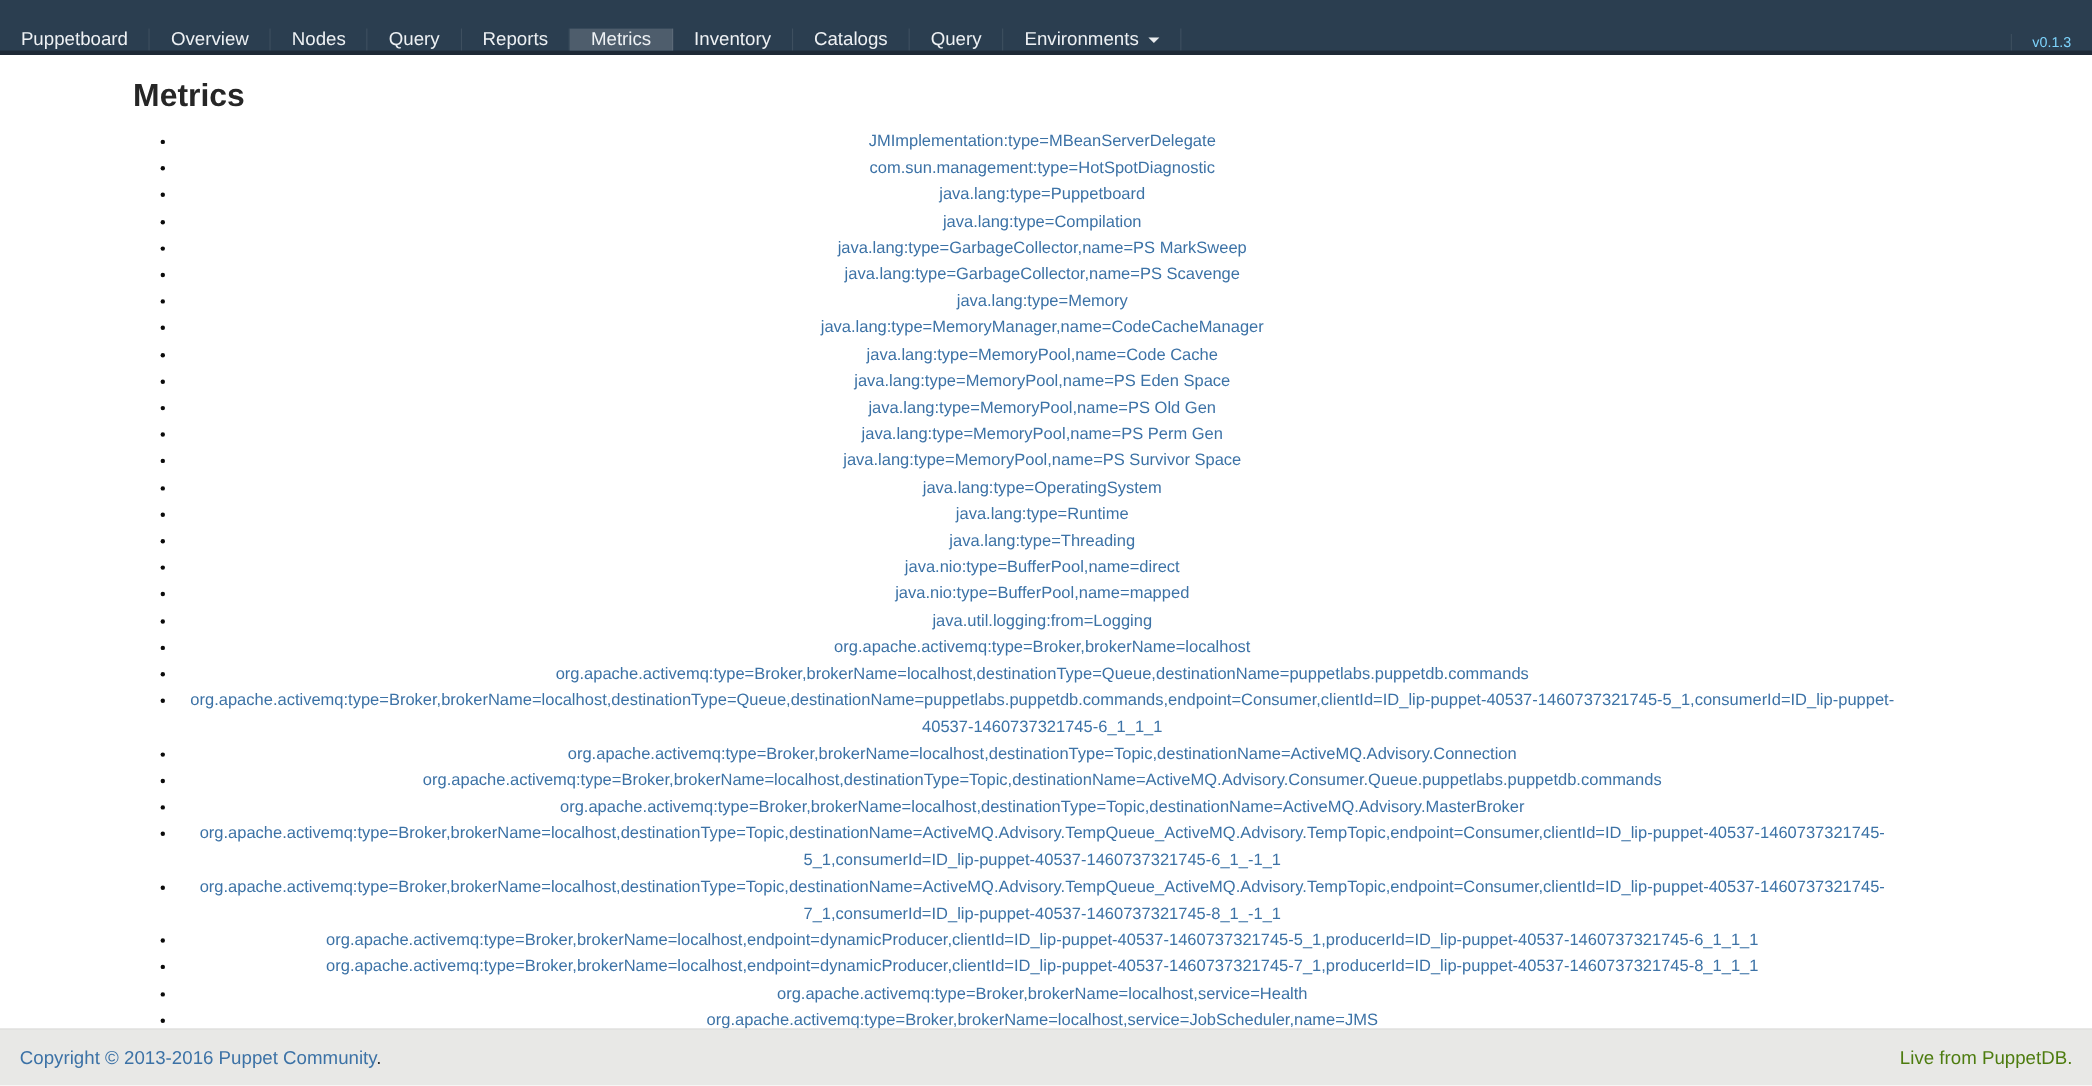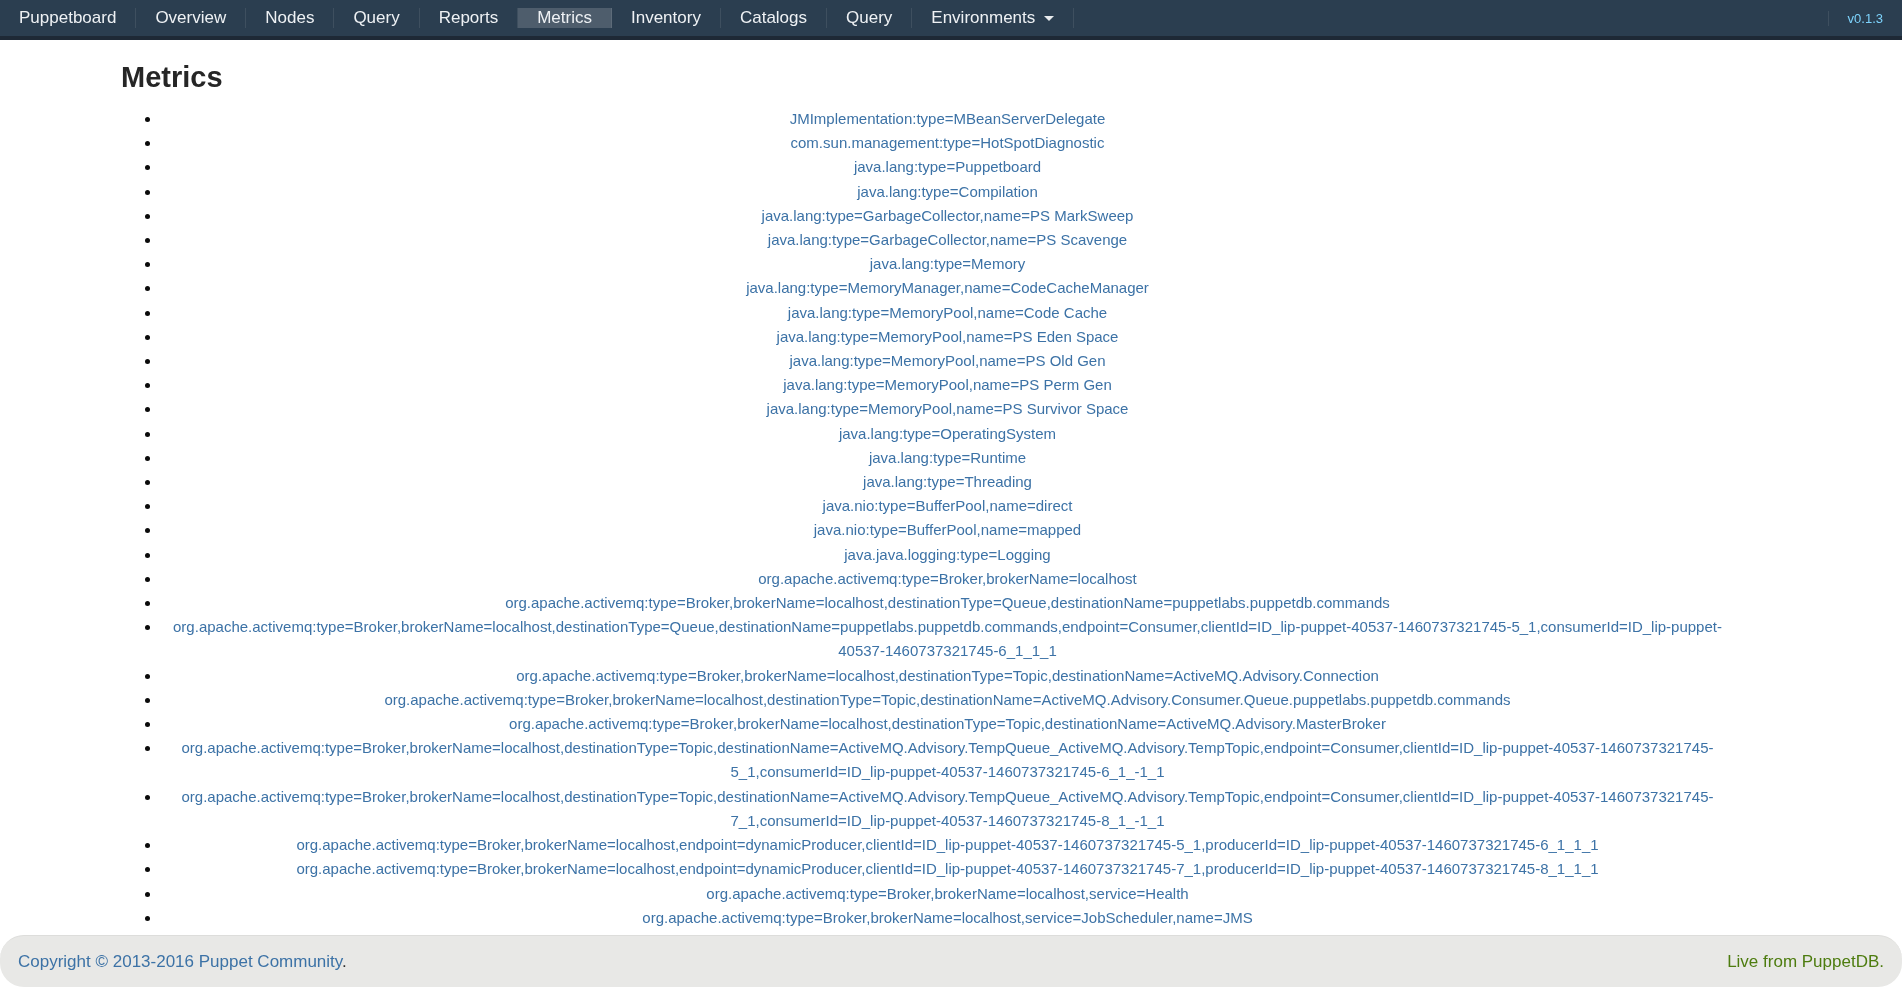--- a/index.html
+++ b/index.html
@@ -1,36 +1,36 @@
 <!DOCTYPE html>
 <html><head>
 <meta charset="utf-8">
 <style>
   * { box-sizing: border-box; }
   html, body { margin: 0; padding: 0; background: #fff; }
   body { font-family: "Liberation Sans", sans-serif; }
   .page { position: relative; width: 1902px; height: 987px; overflow: hidden; background: #ffffff; }
 
   
-  .navbar { display: flex; align-items: center; height: 40px; background: #2b3e50; border-bottom: 4px solid #1e2936; }
+  .navbar { display: flex; align-items: flex-end; height: 50px; background: #2b3e50; border-bottom: 4px solid #1e2936; }
   .nav-item { display: flex; align-items: center; padding: 0 19px; font-size: 17px; color: #eef1f4; border-right: 1px solid rgba(255,255,255,0.09); cursor: pointer; white-space: nowrap; }
   .nav-item.active { background: #4e5d6c; }
   .caret { display: inline-block; width: 0; height: 0; margin-left: 9px; border-left: 5px solid transparent; border-right: 5px solid transparent; border-top: 5px solid #e8ebee; }
   .nav-spacer { flex: 1 1 auto; }
   .nav-version { display: flex; align-items: center; padding: 0 19px; font-size: 13px; color: #7dd3fc; border-left: 1px solid rgba(255,255,255,0.09); white-space: nowrap; }
 
   
   .content { margin: 0 168px 0 121px; }
   .page-title { font-size: 29px; font-weight: 700; color: #262626; margin: 21px 0 13px 0; }
   ul.metrics-list { margin: 0; padding: 0 0 0 40px; color: #0b0b0b; }
   ul.metrics-list li { font-size: 15px; line-height: 24.2px; text-align: center; }
   ul.metrics-list a { color: #3c72a6; text-decoration: none; overflow-wrap: break-word; }
 
   
-  .footer { position: absolute; left: 0; right: 0; bottom: 0; height: 52px; background: #e8e8e6; border-top: 1px solid #dddddb; display: flex; align-items: center; justify-content: space-between; padding: 0 18px; font-size: 17px; z-index: 5; border-radius: 24px; }
+  .footer { position: absolute; left: 0; right: 0; bottom: 0; height: 52px; background: #e8e8e6; border-top: 1px solid #dddddb; display: flex; align-items: center; justify-content: space-between; padding: 0 18px; font-size: 17px; z-index: 5; }
   .footer a { color: #3c72a6; text-decoration: none; }
   .footer .copyright-suffix { color: #2e2e2e; }
   .footer .live-text { color: #4d7c0f; }
 </style>
 </head>
 <body>
 
 <div class="page">
 
   <nav class="navbar">
@@ -131,21 +131,21 @@
         <li>
     <a href="#">java.lang:type=Threading</a>
   </li>
         <li>
     <a href="#">java.nio:type=BufferPool,name=direct</a>
   </li>
         <li>
     <a href="#">java.nio:type=BufferPool,name=mapped</a>
   </li>
         <li>
-    <a href="#">java.java.logging:type=Logging</a>
+    <a href="#">java.util.logging:from=Logging</a>
   </li>
         <li>
     <a href="#">org.apache.activemq:type=Broker,brokerName=localhost</a>
   </li>
         <li>
     <a href="#">org.apache.activemq:type=Broker,brokerName=localhost,destinationType=Queue,destinationName=puppetlabs.puppetdb.commands</a>
   </li>
         <li>
     <a href="#">org.apache.activemq:type=Broker,brokerName=localhost,destinationType=Queue,destinationName=puppetlabs.puppetdb.commands,endpoint=Consumer,clientId=ID_lip-puppet-40537-1460737321745-5_1,consumerId=ID_lip-puppet-40537-1460737321745-6_1_1_1</a>
   </li>

